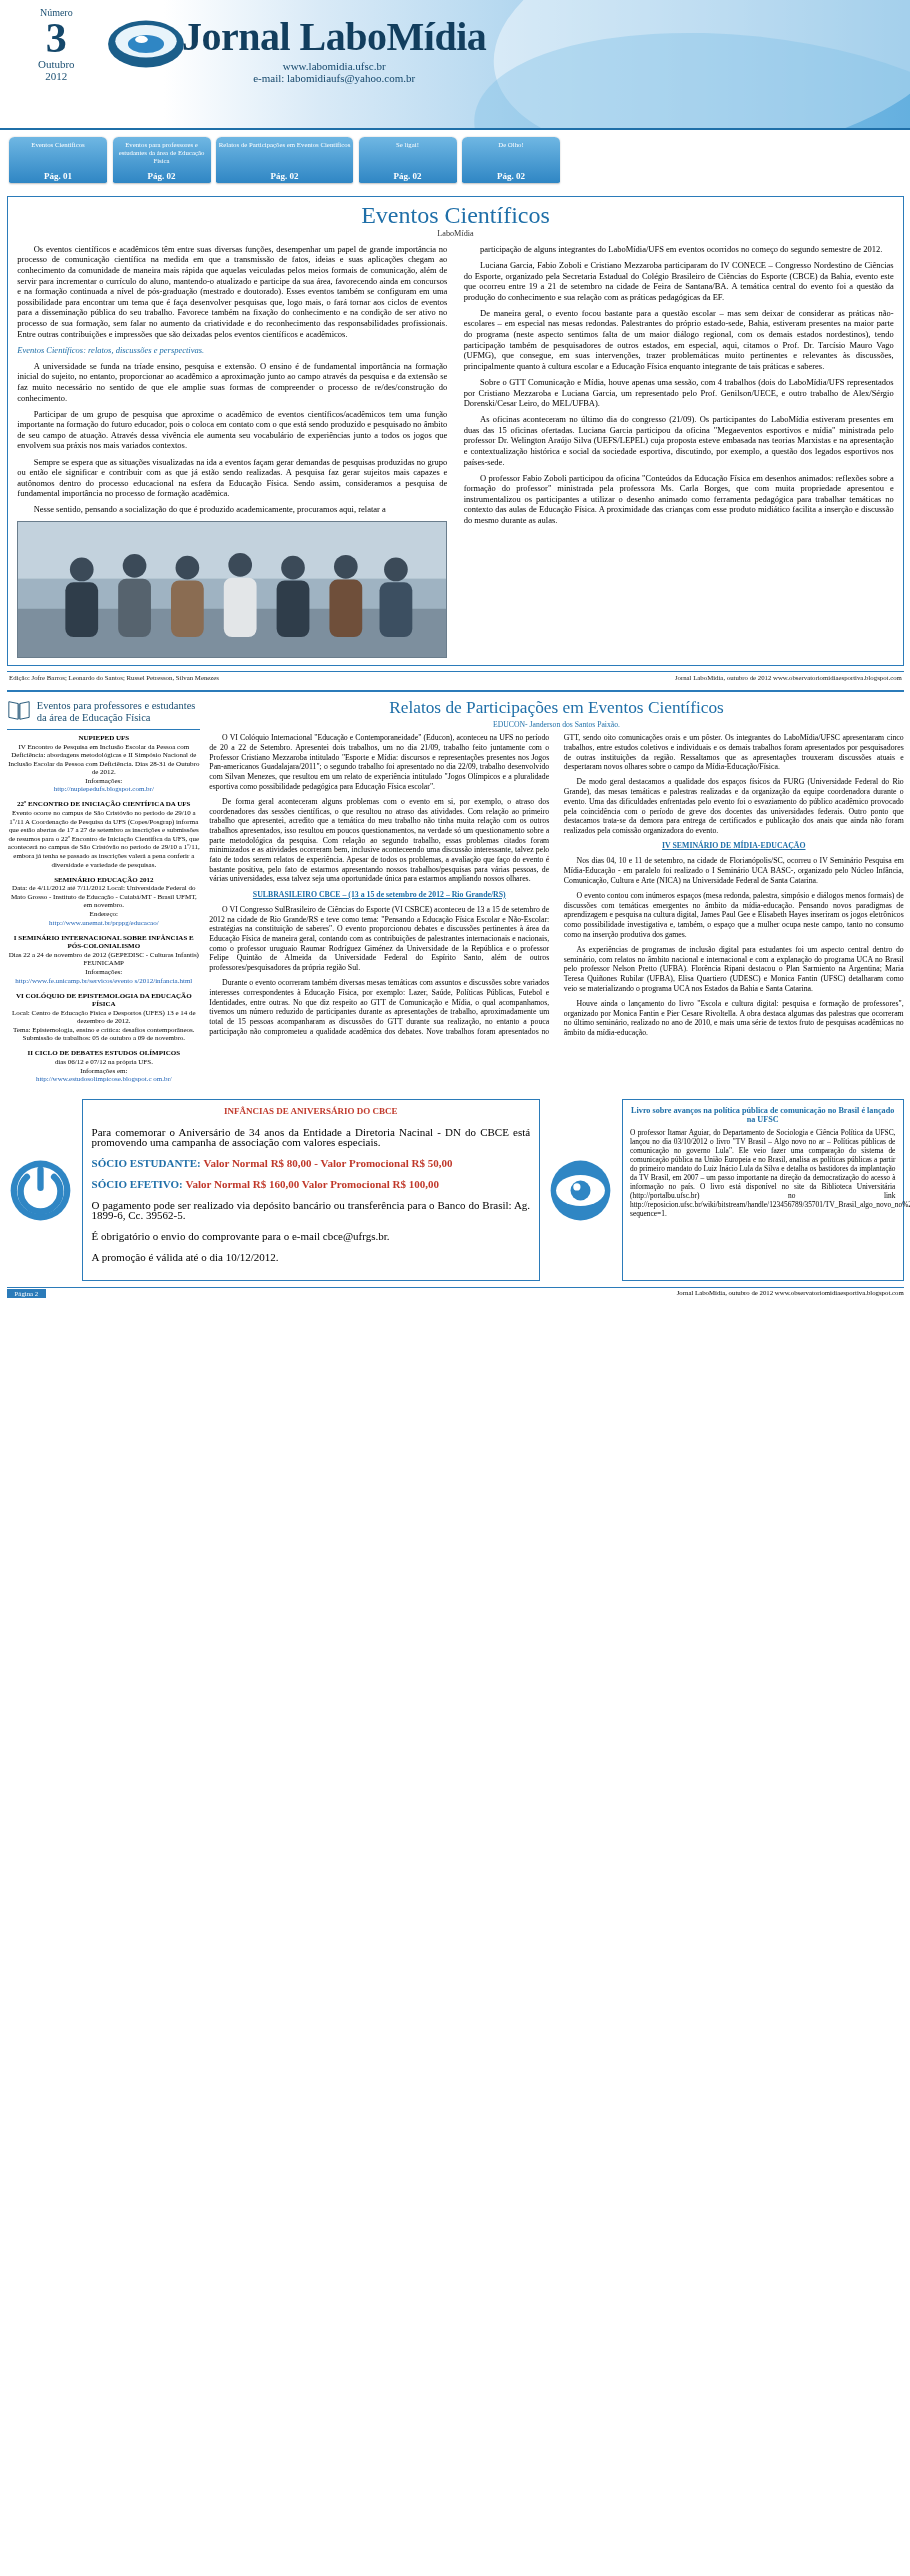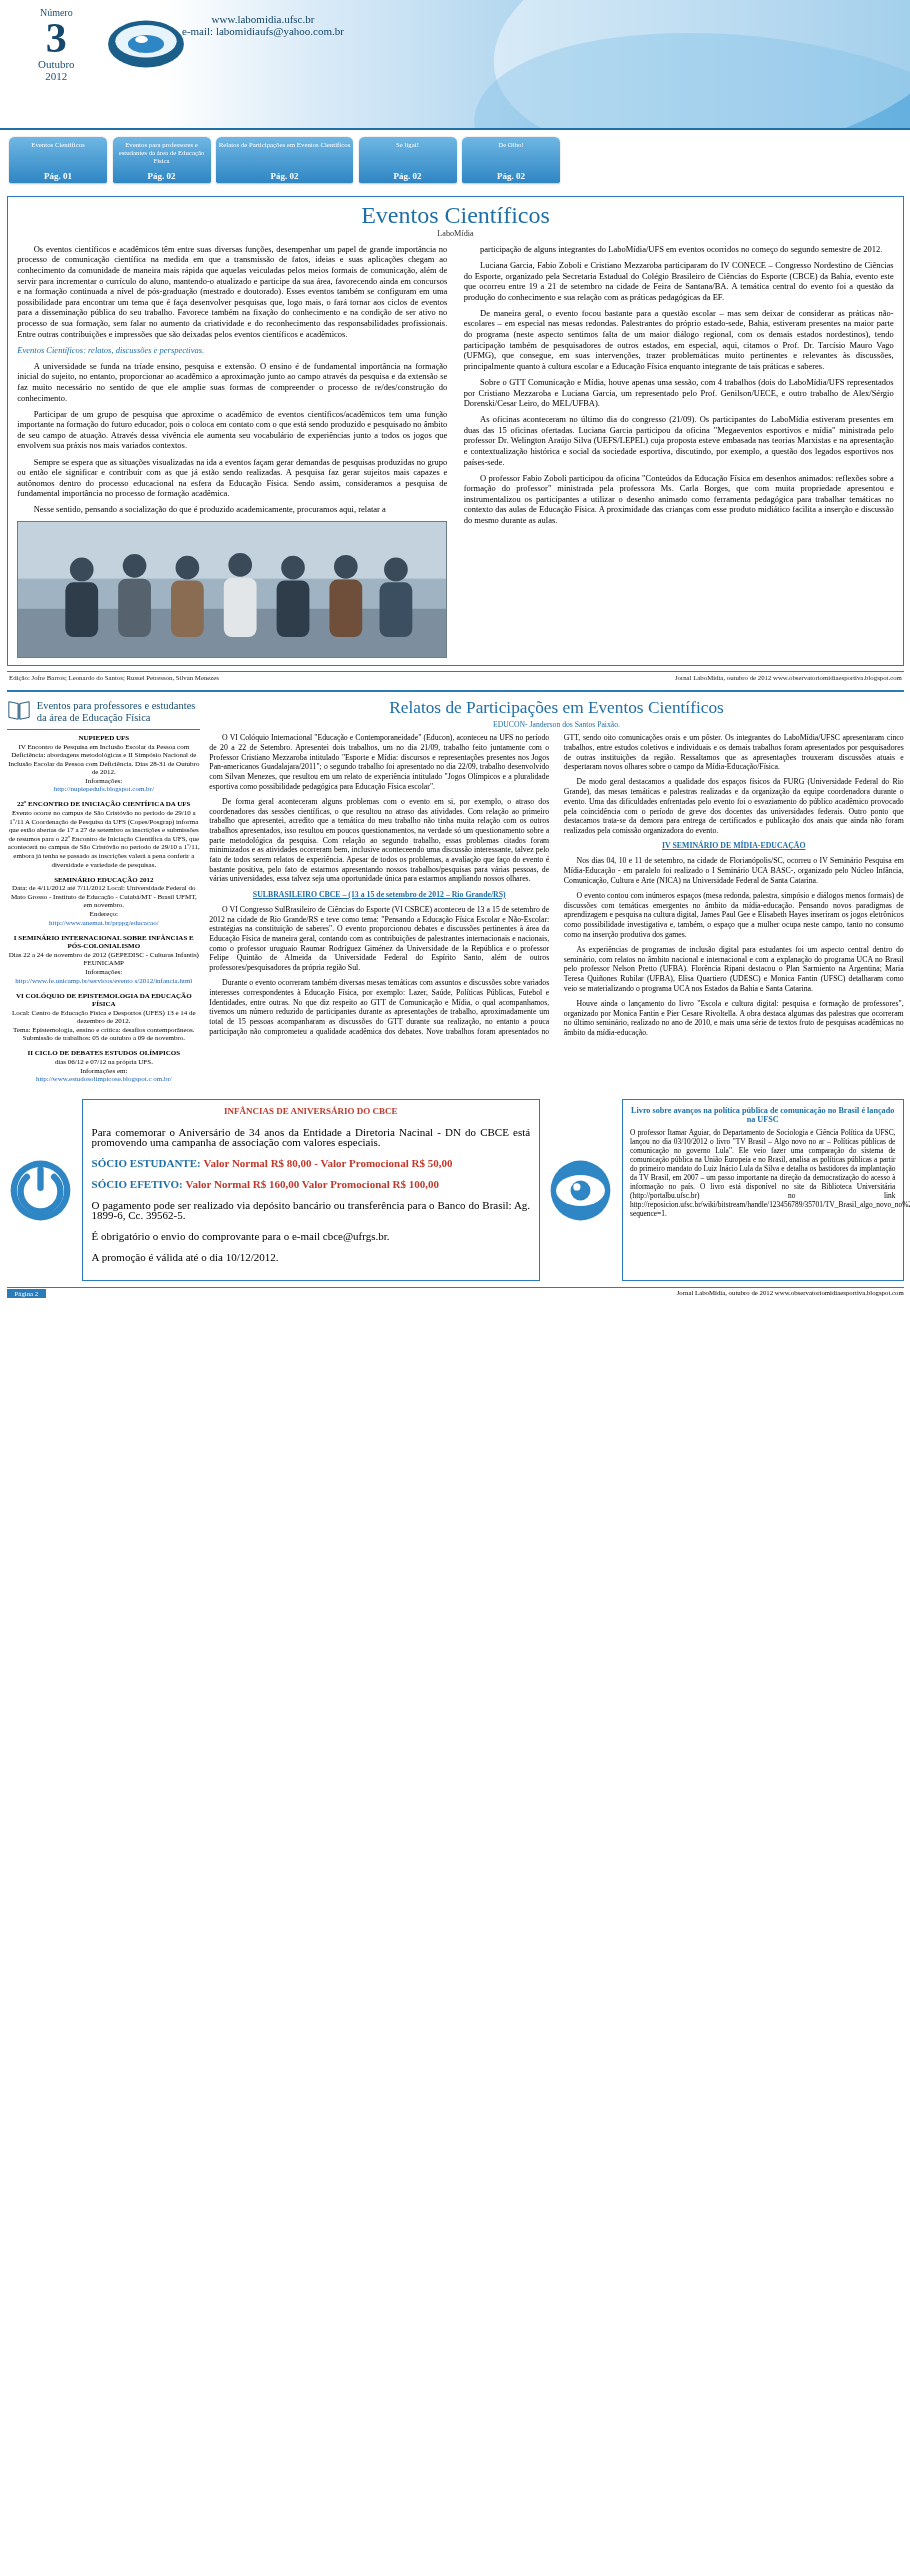--- a/index.html
+++ b/index.html
@@ -293,20 +293,21 @@
     <div class="logo-oval">
       <svg width="78" height="56" viewBox="0 0 86 62">
         <ellipse cx="43" cy="31" rx="42" ry="26" fill="#1b5e8a"></ellipse>
         <ellipse cx="43" cy="28" rx="34" ry="18" fill="#e8f4fb"></ellipse>
         <ellipse cx="43" cy="31" rx="20" ry="10" fill="#2f86c4"></ellipse>
         <ellipse cx="38" cy="26" rx="7" ry="4" fill="#ffffff"></ellipse>
       </svg>
     </div>
 
     <div class="title-block">
+      <div class="main-title">Jornal LaboMídia</div>
       <div class="site">www.labomidia.ufsc.br</div>
       <div class="mail">e-mail: labomidiaufs@yahoo.com.br</div>
     </div>
   </div>
 
   <div class="navbar">
     <div class="nav-tab">
       <span>Eventos Científicos</span>
       <span class="pg">Pág. 01</span>
     </div>

